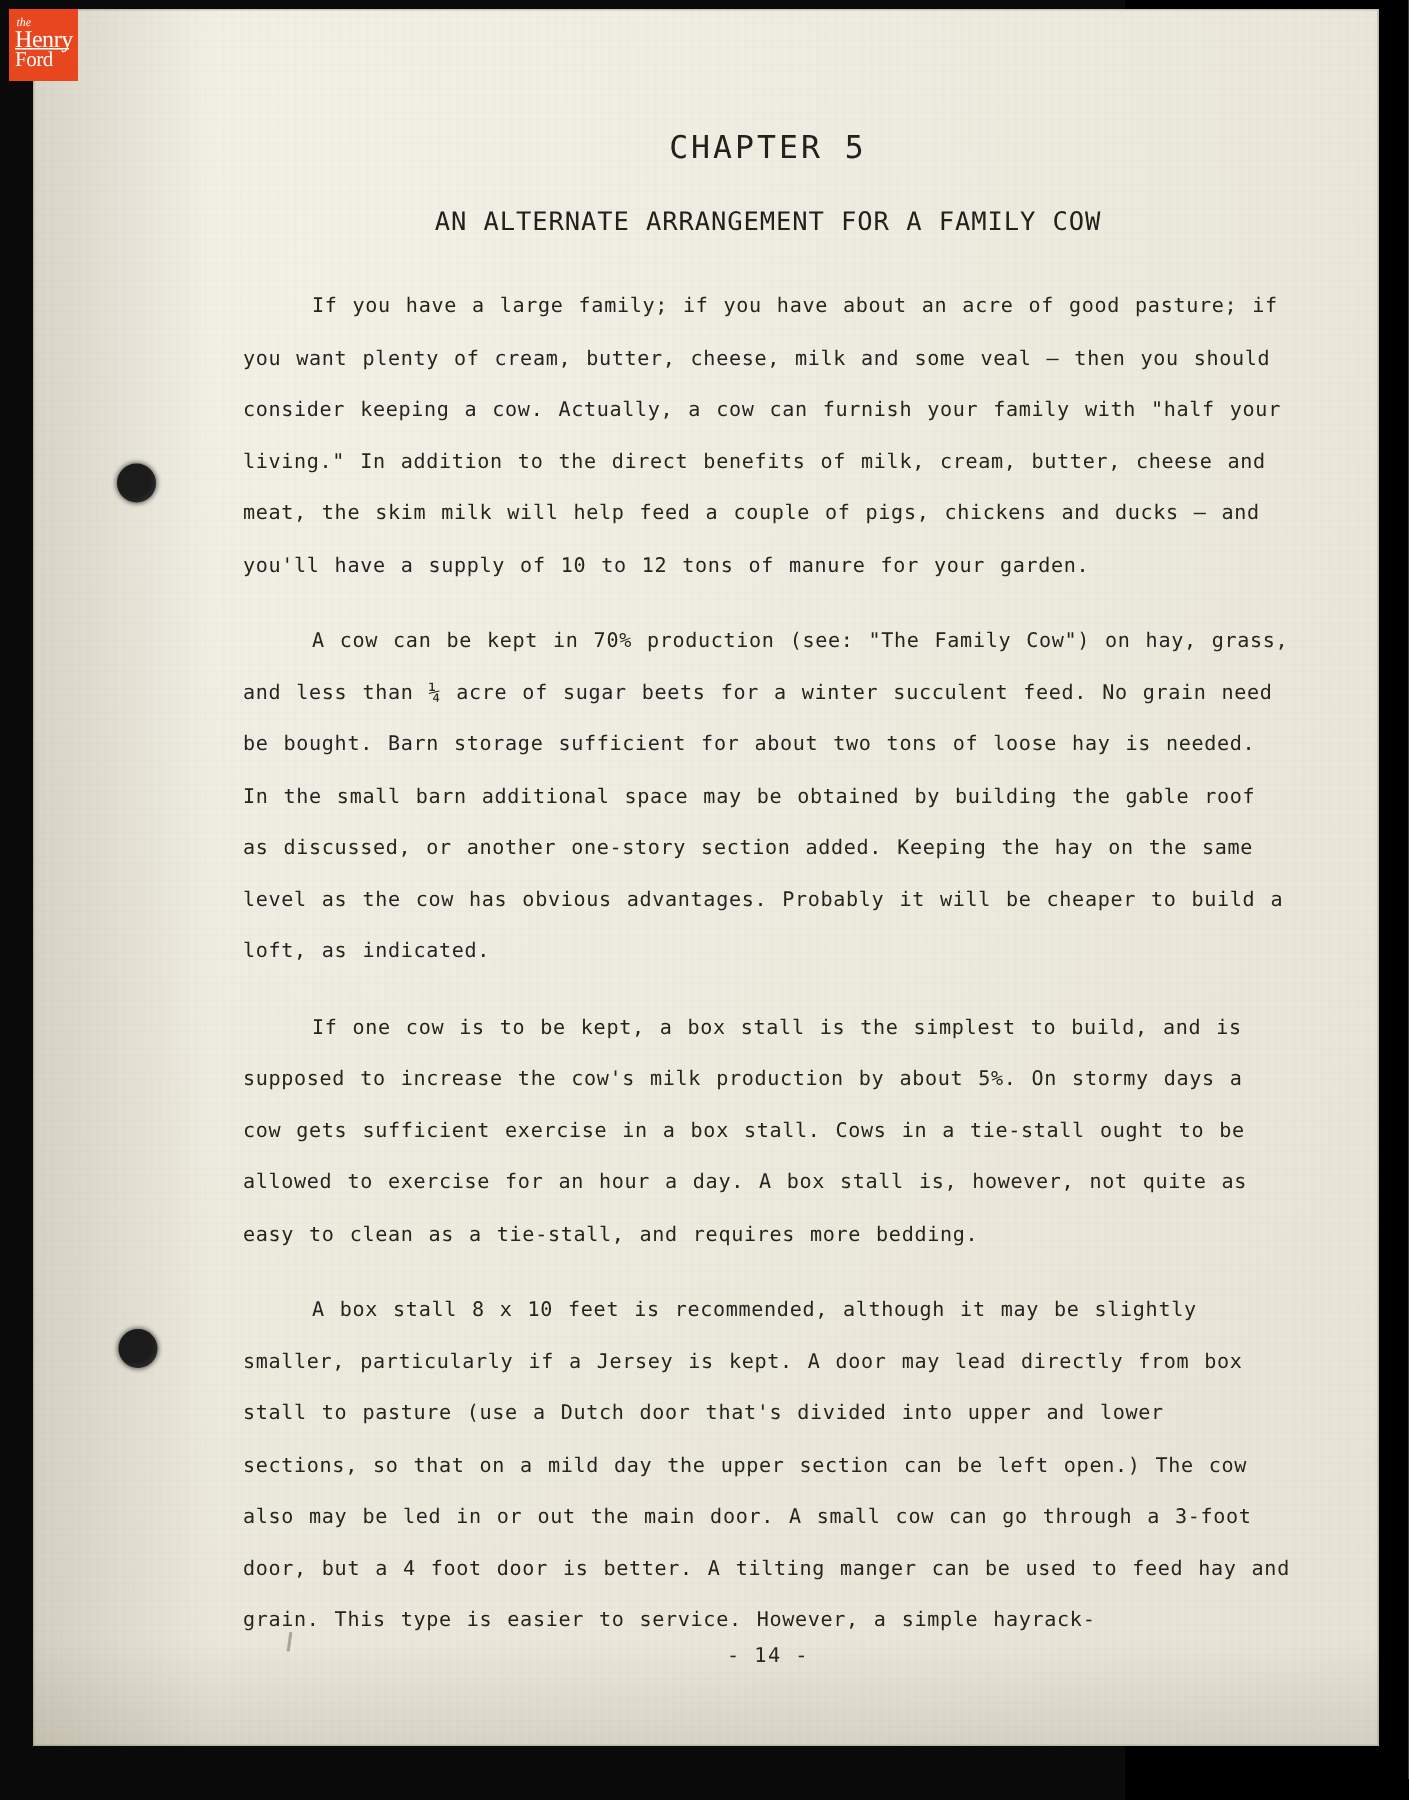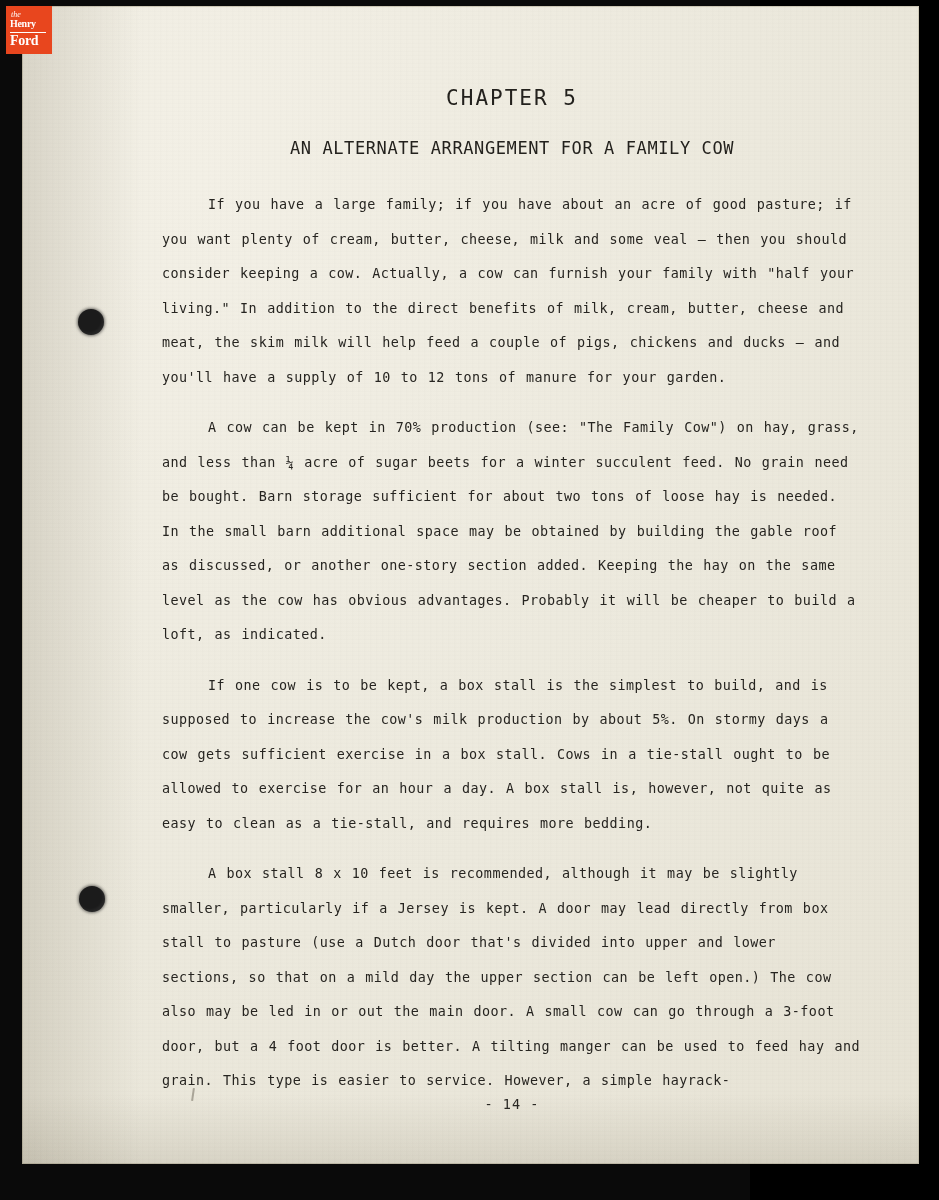--- a/index.html
+++ b/index.html
@@ -89,30 +89,30 @@
     position: absolute;
     left: 5px;
     top: 5px;
     font-size: 8px;
     font-style: italic;
   }
   .logo .l-henry {
     position: absolute;
     left: 4px;
     top: 13px;
-    font-size: 10px;
-    font-weight: bold;
+    font-size: 16px;
+    font-weight: normal;
     letter-spacing: -0.3px;
   }
   .logo .l-ford {
     position: absolute;
     left: 4px;
     top: 28px;
     font-size: 14px;
-    font-weight: bold;
+    font-weight: normal;
     letter-spacing: -0.3px;
   }
   .logo .l-rule {
     position: absolute;
     left: 4px;
     top: 26px;
     width: 36px;
     height: 1px;
     background: #ffffff;
   }

